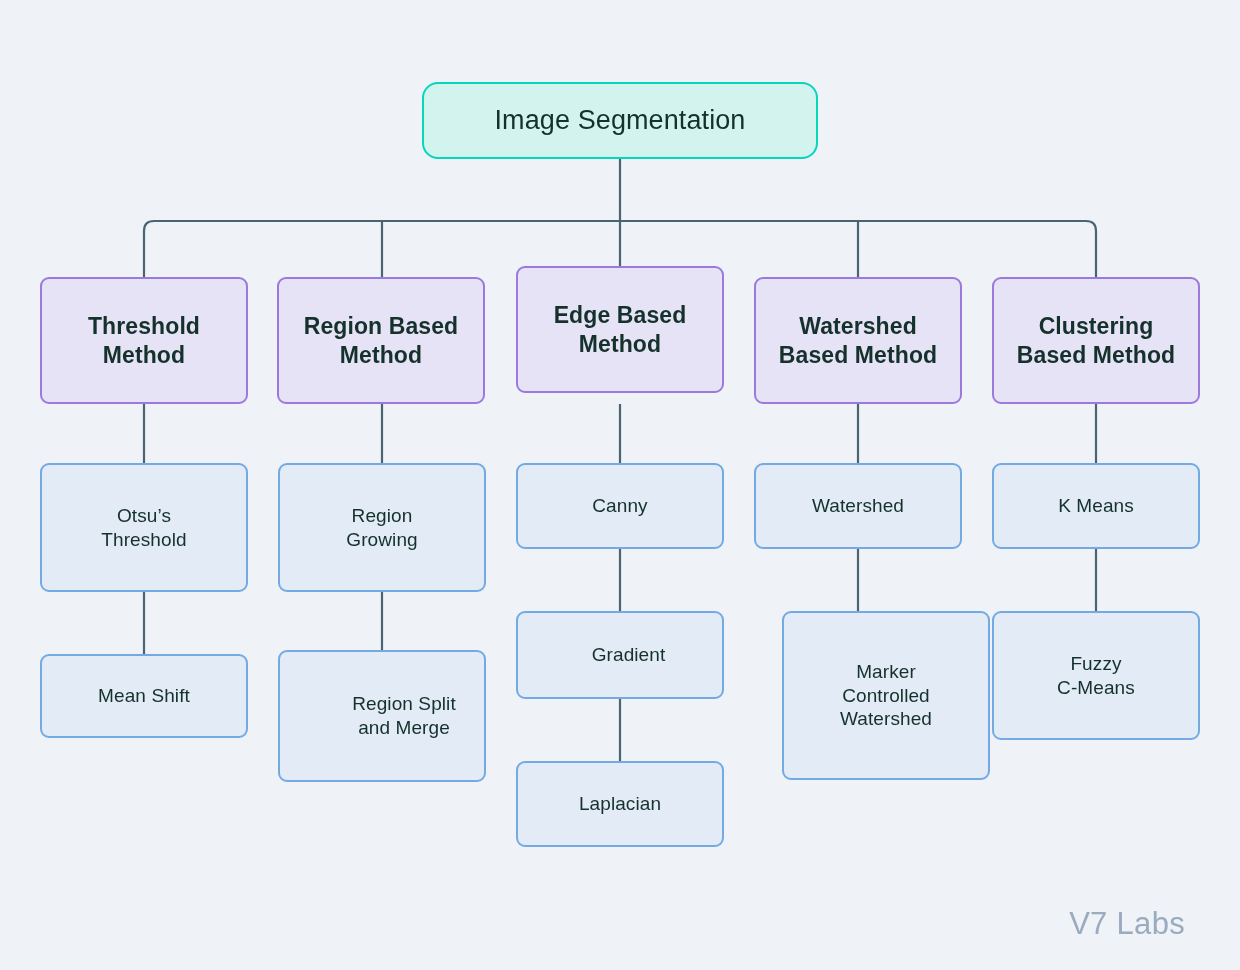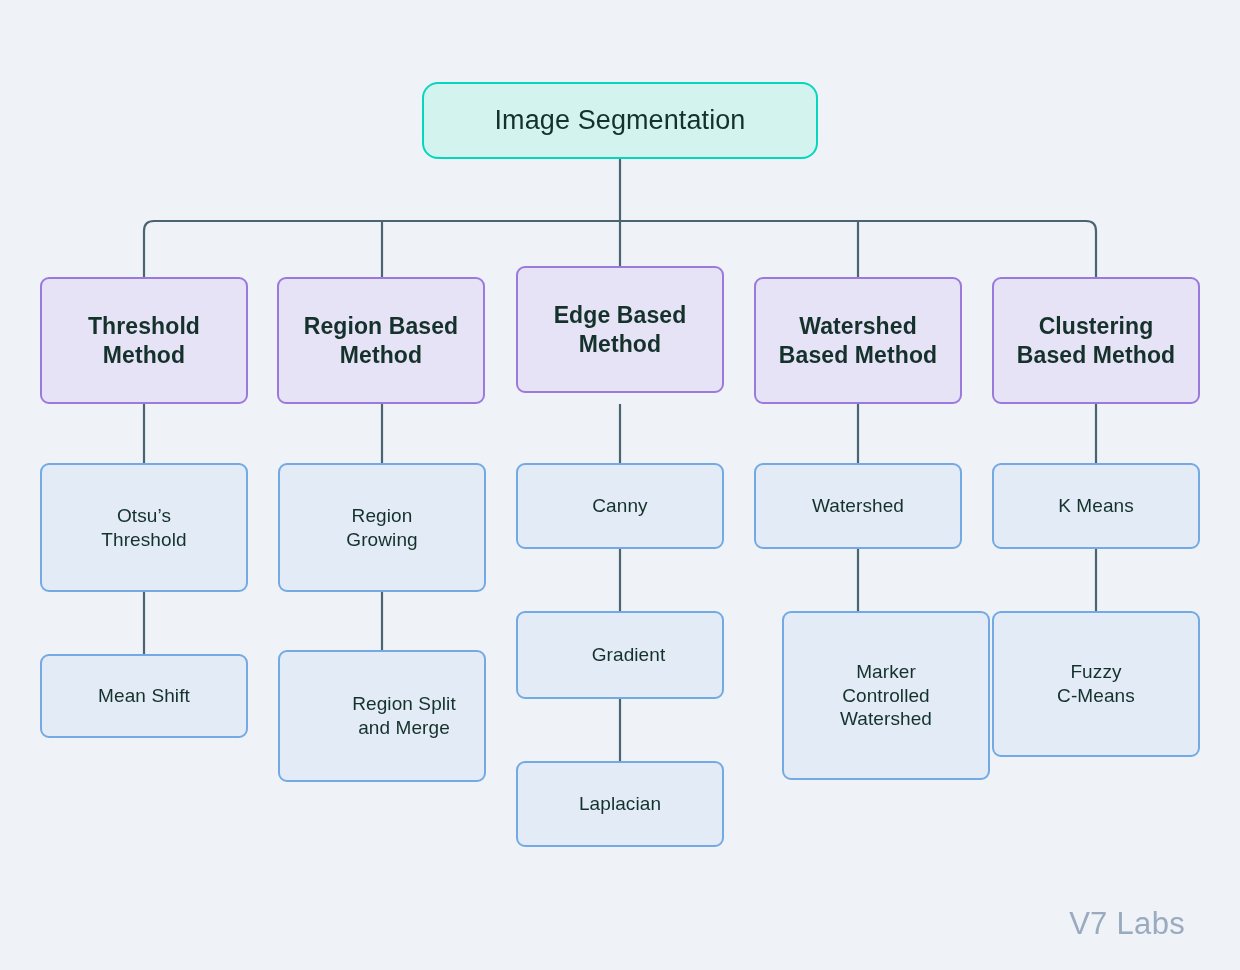--- a/index.html
+++ b/index.html
@@ -140,18 +140,18 @@
   <div class="node lvl3" style="left:516px; top:761px; width:208px; height:86px;">Laplacian</div>
 
   <div class="node lvl3" style="left:754px; top:463px; width:208px; height:86px;">Watershed</div>
 
   <div class="node lvl3" style="left:754px; top:611px; width:208px; height:169px;margin-left:28px;">Marker
 Controlled
 Watershed</div>
 
   <div class="node lvl3" style="left:992px; top:463px; width:208px; height:86px;">K Means</div>
 
-  <div class="node lvl3" style="left:992px; top:611px; width:208px; height:146px;">Fuzzy
+  <div class="node lvl3" style="left:992px; top:611px; width:208px; height:129px;">Fuzzy
 C-Means</div>
 
   <div id="watermark">V7 Labs</div>
 
 </div>
 
 </body></html>

